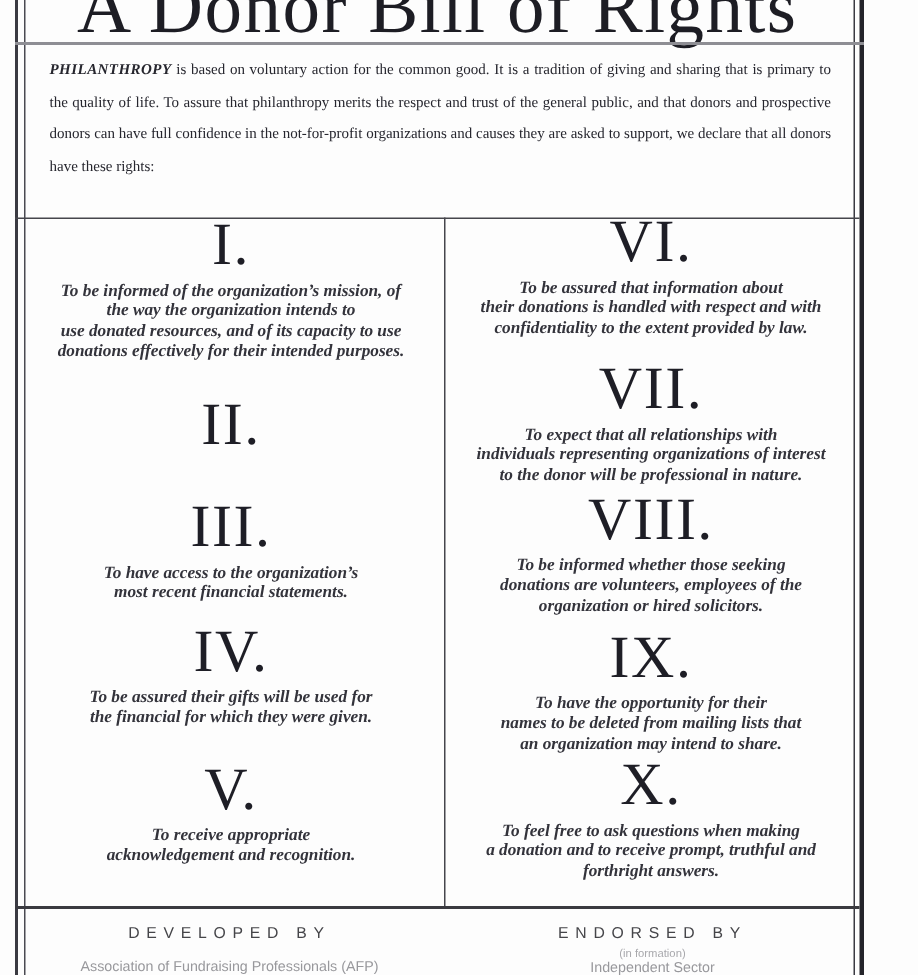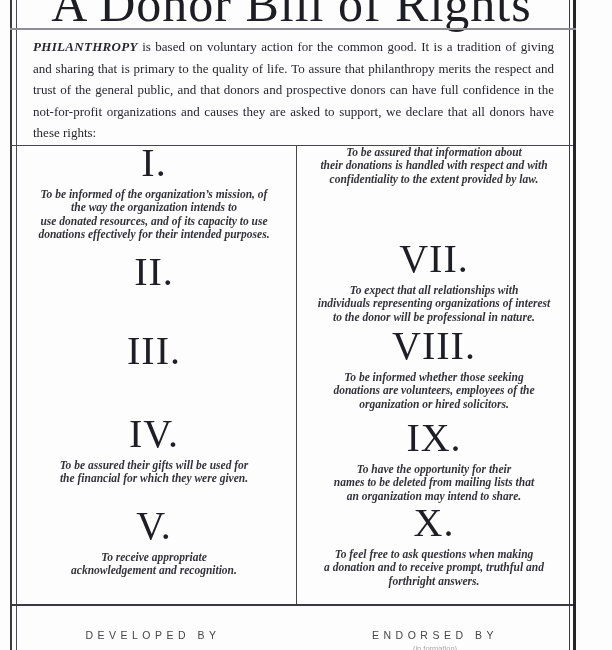--- a/index.html
+++ b/index.html
@@ -15,21 +15,21 @@
   .frame-right{position:absolute;left:569px;top:0;bottom:0;width:3px;
     border-left:1px solid #3a3a42;border-right:3px solid #24242a;}
   .title{
     position:absolute;top:-21px;left:10px;width:563px;margin:0;
     font-size:50px;line-height:50px;font-weight:normal;letter-spacing:1px;
     text-align:center;color:#1d1d24;white-space:nowrap;
   }
   .title-rule{position:absolute;top:28px;left:10px;width:566px;height:2px;background:#8e8e94;}
   .intro{
     position:absolute;top:36px;left:33px;width:521px;margin:0;
-    font-size:13px;line-height:21.6px;text-align:justify;color:#26262e;
+    font-size:10px;line-height:21.6px;text-align:justify;color:#26262e;
   }
   .intro .lead{font-style:italic;font-weight:bold;letter-spacing:0.3px;}
   
   .box-top{position:absolute;top:145px;left:10px;width:563px;height:1px;background:#46464c;}
   .box-bottom{position:absolute;top:604px;left:10px;width:563px;height:2px;background:#3a3a40;}
   .col-divider{position:absolute;top:145px;left:296px;width:1px;height:459px;background:#46464c;}
   .right-item{position:absolute;text-align:center;}
   .col-l{left:14px;width:280px;}
   .col-r{left:300px;width:268px;}
   .numeral{
@@ -38,21 +38,21 @@
   }
   .right-text{
     margin:5px 0 0 0;font-style:italic;font-size:11.5px;line-height:13.4px;
     color:#33333b;white-space:pre-line;font-weight:bold;
   }
   
   .footer-col{position:absolute;top:605px;text-align:center;
     font-family:"Liberation Sans", sans-serif;}
   .footer-developed{left:10px;width:286px;}
   .footer-endorsed{left:297px;width:276px;}
-  .footer-heading{margin-top:24px;font-size:10.5px;letter-spacing:4.5px;
+  .footer-heading{margin-top:11px;font-size:10.5px;letter-spacing:4.5px;
     color:#454549;font-weight:normal;}
   .footer-note{margin-top:3px;font-size:7.5px;color:#a8a8ac;}
   .footer-orgs{font-size:9.5px;line-height:10.8px;color:#98989c;white-space:pre-line;}
   .footer-developed .footer-orgs{margin-top:12px;}
   .footer-endorsed .footer-orgs{margin-top:1px;}
 </style>
 </head>
 <body>
 
 <div class="page">
@@ -68,38 +68,41 @@
   <div class="col-divider"></div>
   <div class="box-bottom"></div>
 
   <section class="right-item col-l" style="top:143px">
     <h2 class="numeral">I.</h2>
     <p class="right-text">To be informed of the organization’s mission, of
 the way the organization intends to
 use donated resources, and of its capacity to use
 donations effectively for their intended purposes.</p>
   </section>
-  <section class="right-item col-l" style="top:252px">
+  <section class="right-item col-l" style="top:263px">
     <h2 class="numeral">II.</h2>
   </section>
   <section class="right-item col-l" style="top:331px">
     <h2 class="numeral">III.</h2>
+    <p class="right-text">To have access to the organization’s
+most recent financial statements.</p>
   </section>
   <section class="right-item col-l" style="top:414px">
     <h2 class="numeral">IV.</h2>
     <p class="right-text">To be assured their gifts will be used for
 the financial for which they were given.</p>
   </section>
   <section class="right-item col-l" style="top:506px">
     <h2 class="numeral">V.</h2>
     <p class="right-text">To receive appropriate
 acknowledgement and recognition.</p>
   </section>
 
   <section class="right-item col-r" style="top:141px">
+    <h2 class="numeral">VI.</h2>
     <p class="right-text">To be assured that information about
 their donations is handled with respect and with
 confidentiality to the extent provided by law.</p>
   </section>
   <section class="right-item col-r" style="top:326px">
     <h2 class="numeral">VIII.</h2>
     <p class="right-text">To be informed whether those seeking
 donations are volunteers, employees of the
 organization or hired solicitors.</p>
   </section>

